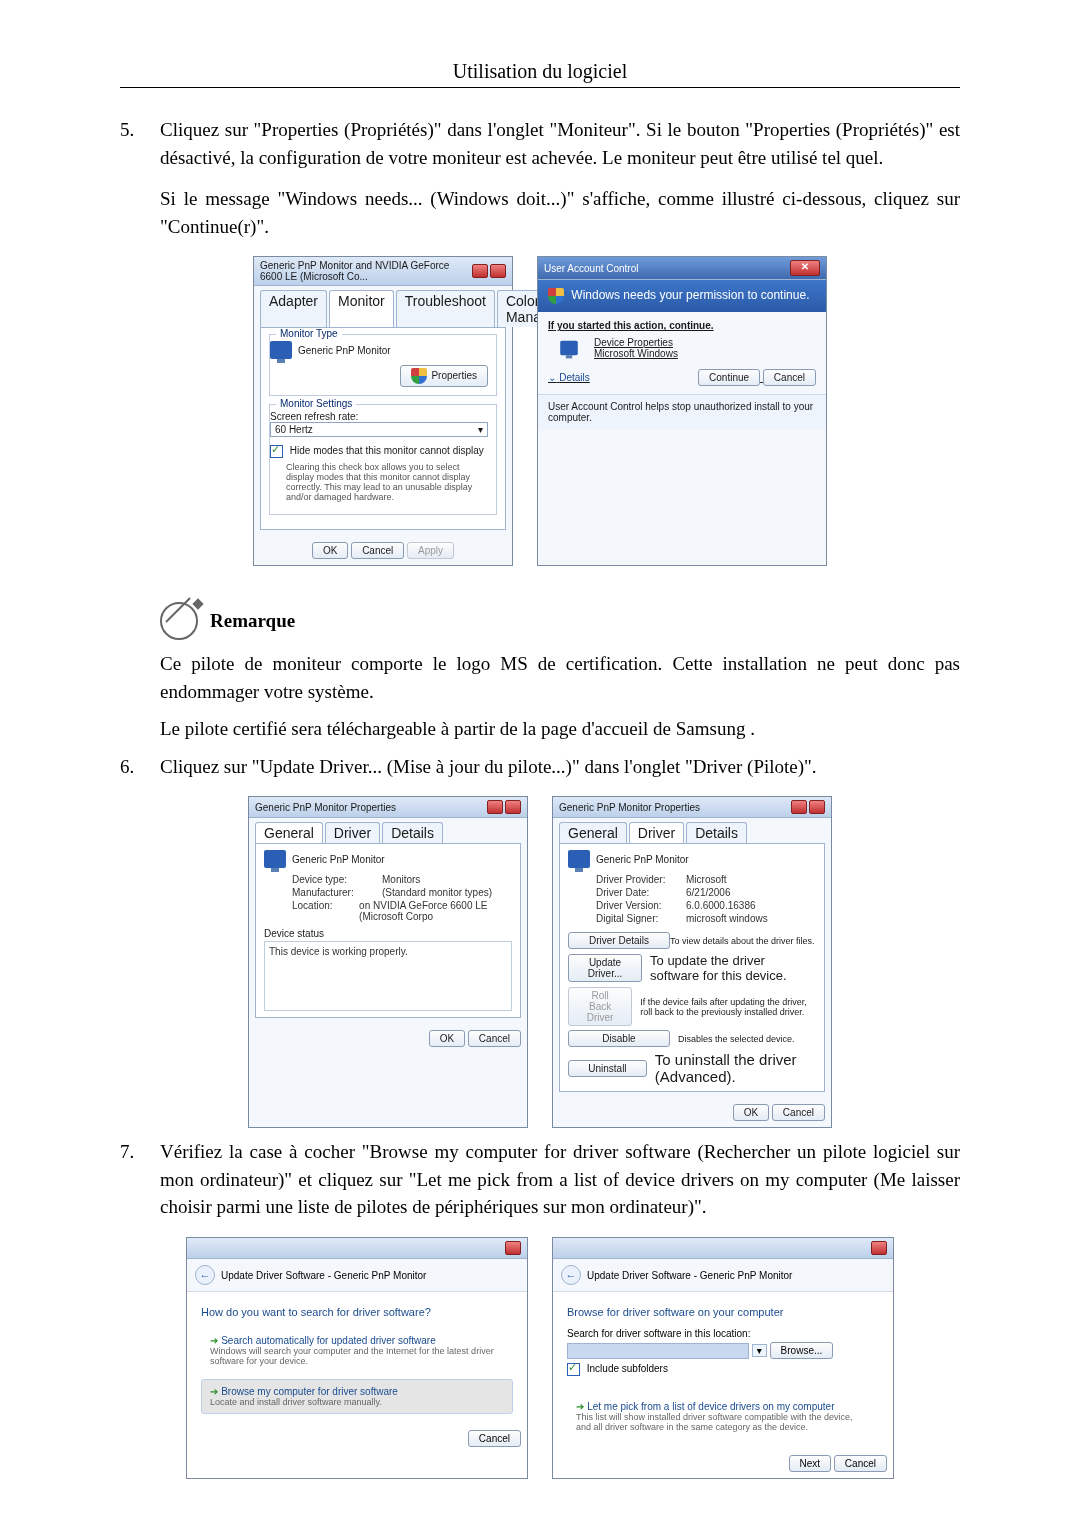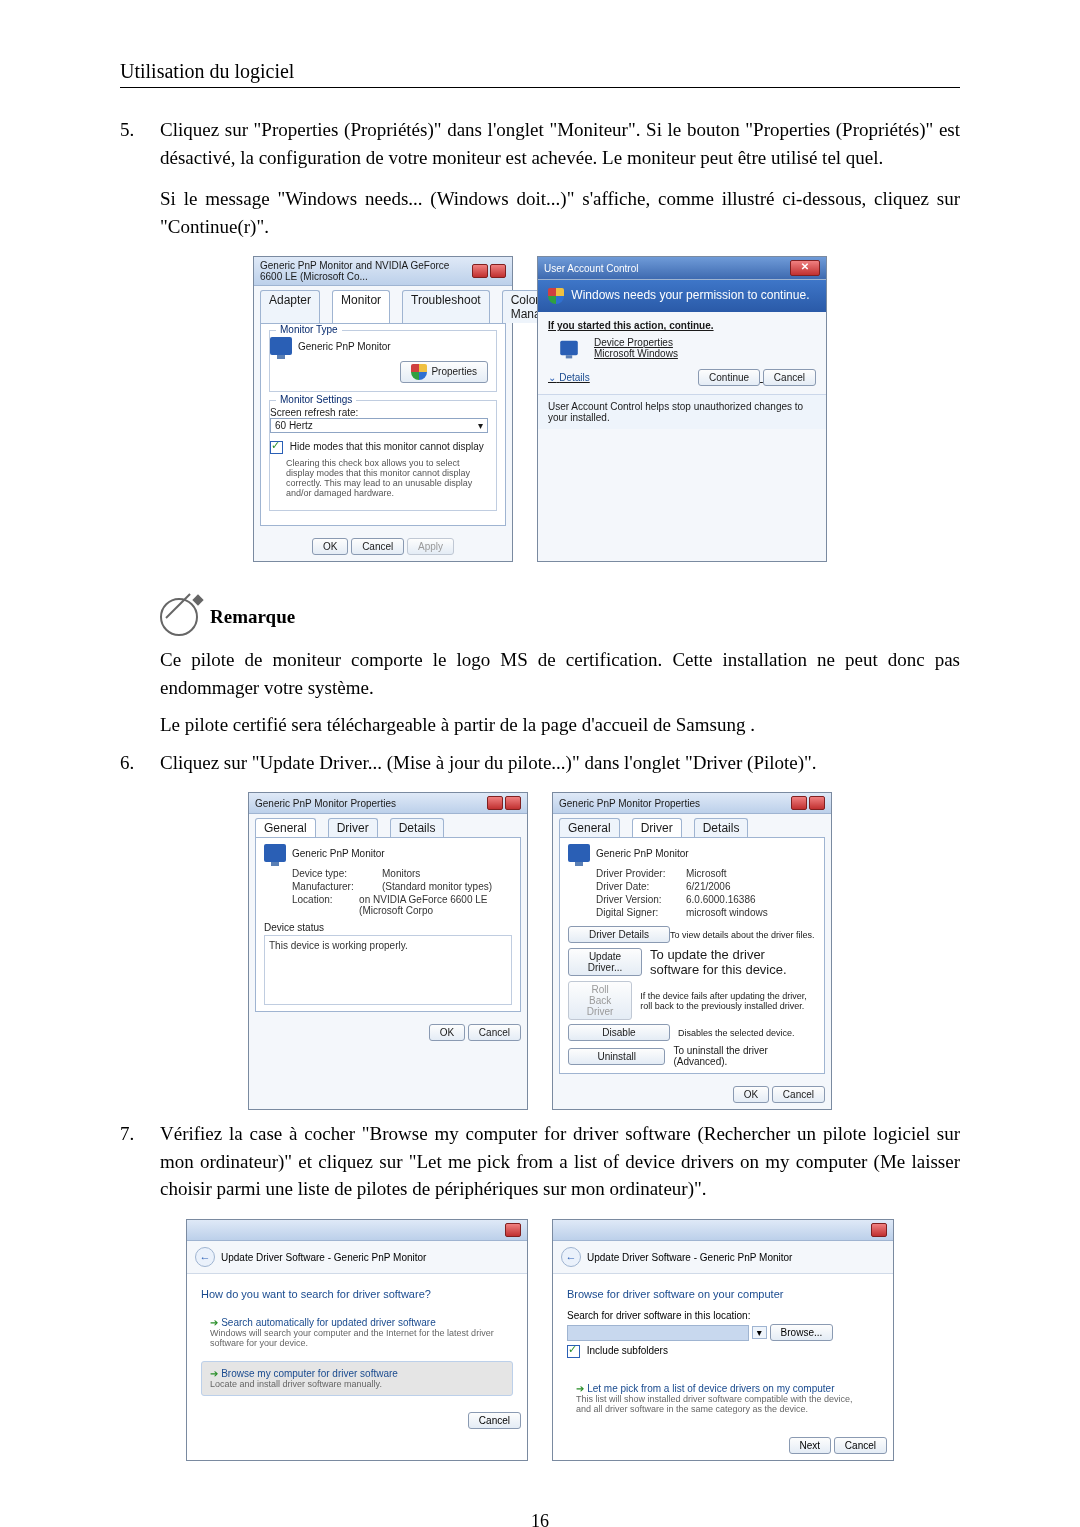--- a/index.html
+++ b/index.html
@@ -9,20 +9,21 @@
     background: #fff;
     color: #000;
     width: 1080px;
   }
   .page {
     width: 1080px;
     padding: 60px 120px 40px 120px;
     box-sizing: border-box;
   }
   .header-title {
+    text-align: center;
     font-size: 20px;
     margin-bottom: 4px;
   }
   .hr {
     border: none;
     border-top: 1px solid #000;
     margin: 0 0 28px 0;
   }
   .step {
     display: flex;
@@ -74,23 +75,23 @@
     border: 1px solid #802020;
     border-radius: 2px;
     color: #fff;
     text-align: center;
     line-height: 12px;
     font-weight: bold;
     font-size: 10px;
   }
   .tabs {
     display: flex;
-    gap: 12px;
+    gap: 2px;
     padding: 4px 6px 0 6px;
-    font-size: 12px;
+    font-size: 14px;
   }
   .tab {
     padding: 2px 8px;
     border: 1px solid #9fb4d1;
     border-bottom: none;
     background: #eef4fb;
     border-radius: 3px 3px 0 0;
   }
   .tab.active {
     background: #fff;
@@ -421,21 +422,21 @@
           <span>
             <span style="color:#2a5fb5">⌄</span>
             <span style="color:#1a4b8f">Details</span>
           </span>
           <span>
             <span class="btn">Continue</span>
             <span class="btn">Cancel</span>
           </span>
         </div>
       </div>
-      <div class="footer">User Account Control helps stop unauthorized changes to your installed.</div>
+      <div class="footer">User Account Control helps stop unauthorized install to your computer.</div>
     </div>
   </div>
 
   <div class="note-head">
     <div class="note-icon"></div>
     <div class="note-title">Remarque</div>
   </div>
   <div class="para">Ce pilote de moniteur comporte le logo MS de certification. Cette installation ne peut donc pas endommager votre système.</div>
   <div class="para">Le pilote certifié sera téléchargeable à partir de la page d'accueil de Samsung .</div>
 
@@ -535,21 +536,21 @@
           <div style="display:flex;gap:8px;align-items:center;margin-bottom:4px">
             <span class="btn disabled" style="width:80px;text-align:center">Roll Back Driver</span>
             <span style="font-size:9px">If the device fails after updating the driver, roll back to the previously installed driver.</span>
           </div>
           <div style="display:flex;gap:8px;align-items:center;margin-bottom:4px">
             <span class="btn" style="width:80px;text-align:center">Disable</span>
             <span style="font-size:9px">Disables the selected device.</span>
           </div>
           <div style="display:flex;gap:8px;align-items:center">
             <span class="btn" style="width:80px;text-align:center">Uninstall</span>
-            <span style="font-size:10px">To uninstall the driver (Advanced).</span>
+            <span style="font-size:15px">To uninstall the driver (Advanced).</span>
           </div>
         </div>
       </div>
       <div class="btn-row">
         <span class="btn">OK</span>
         <span class="btn">Cancel</span>
       </div>
     </div>
   </div>
 

